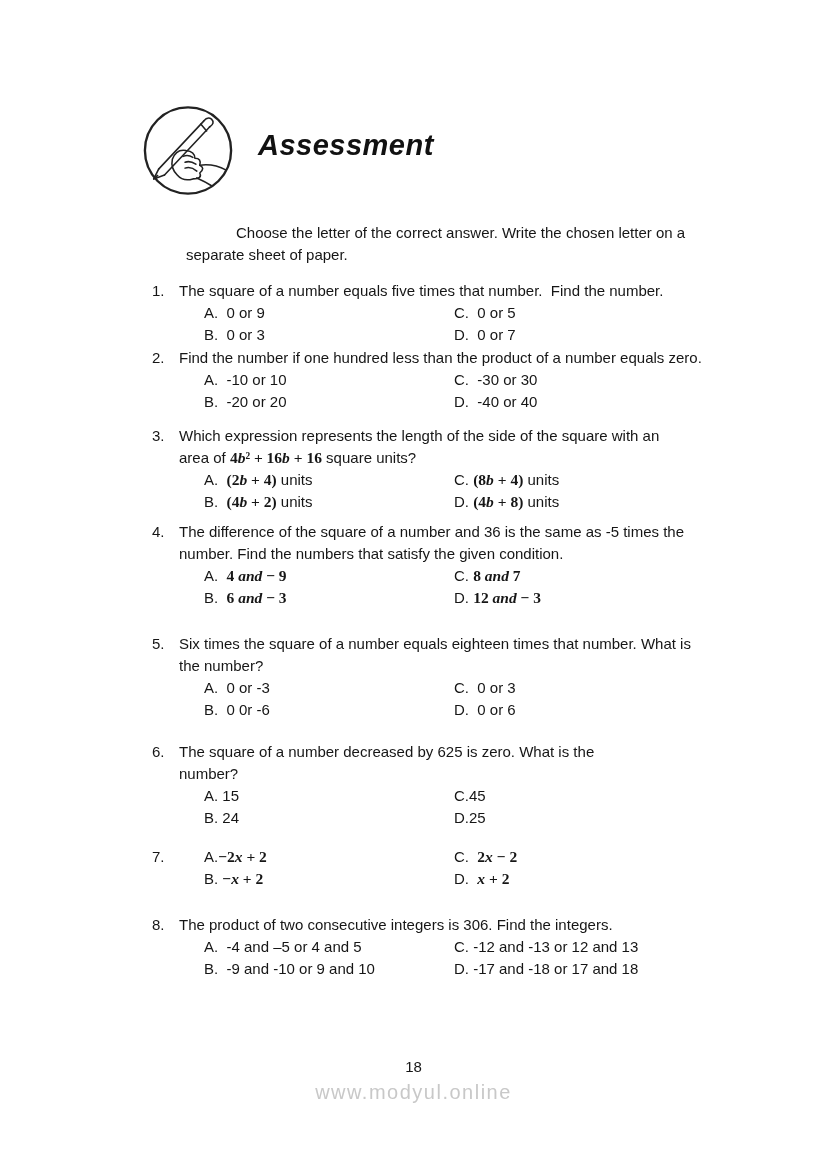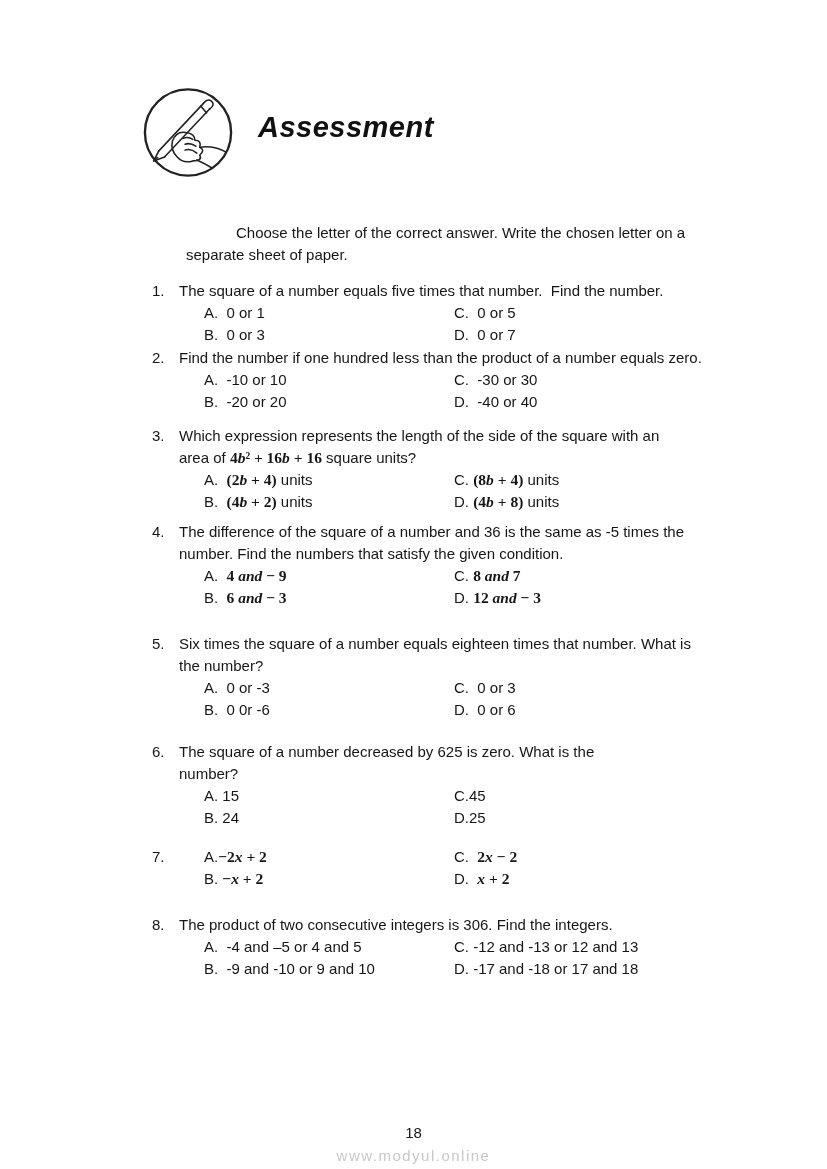--- a/index.html
+++ b/index.html
@@ -8,21 +8,21 @@
     width: 827px;
     height: 1169px;
     background: #ffffff;
     color: #161616;
     font-family: "Liberation Sans", sans-serif;
     font-size: 15px;
     overflow: hidden;
   }
   .header {
     position: absolute;
-    top: 83px;
+    top: 101px;
     left: 141px;
     display: flex;
     align-items: flex-start;
   }
   .icon-wrap { width: 95px; height: 98px; }
   .title {
     margin: 28px 0 0 22px;
     font-size: 29px;
     font-weight: bold;
     font-style: italic;
@@ -62,29 +62,29 @@
     padding-left: 25px;
   }
   .option { line-height: 22px; white-space: pre-wrap; }
   .math {
     font-family: "Liberation Serif", serif;
     font-size: 15.5px;
     font-weight: bold;
   }
   .footer {
     position: absolute;
-    top: 1124px;
+    top: 1058px;
     left: 0;
     width: 100%;
     text-align: center;
   }
   .pageno { font-size: 15px; color: #161616; }
   .watermark {
     margin-top: 6px;
-    font-size: 15px;
+    font-size: 20px;
     letter-spacing: 1.5px;
     color: #c8c8c8;
   }
 </style>
 </head>
 <body>
 
 <div class="page">
 
   <div class="header">
@@ -112,21 +112,21 @@
 
   <p class="instruction">Choose the letter of the correct answer. Write the chosen letter on a
 separate sheet of paper.</p>
 
   <div class="questions" id="questions-list">
       <div class="question">
         <div class="qnum">1.</div>
         <div class="qbody">
           <div class="qtext">The square of a number equals five times that number.  Find the number.</div>
           <div class="options">
-            <div class="option">A.  0 or 1</div>
+            <div class="option">A.  0 or 9</div>
             <div class="option">C.  0 or 5</div>
             <div class="option">B.  0 or 3</div>
             <div class="option">D.  0 or 7</div>
           </div>
         </div>
       </div>
       <div class="question">
         <div class="qnum">2.</div>
         <div class="qbody">
           <div class="qtext">Find the number if one hundred less than the product of a number equals zero.</div>

